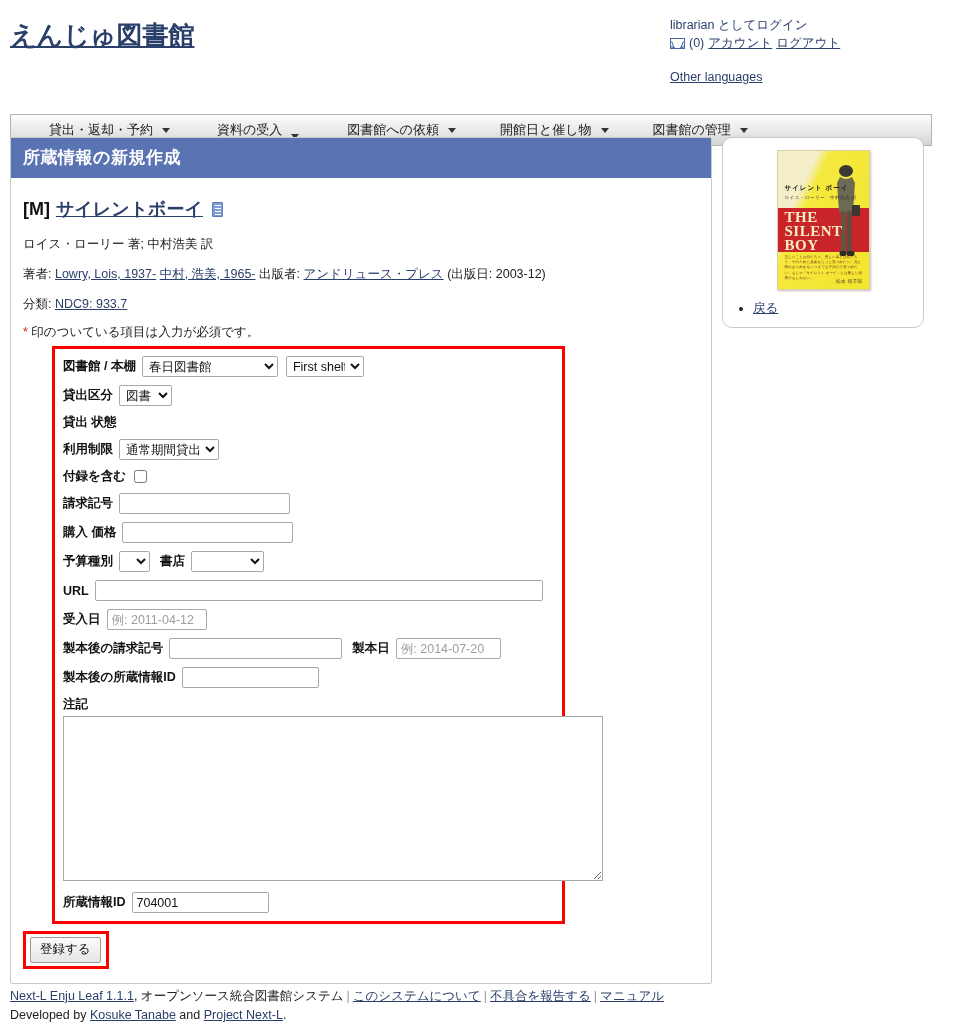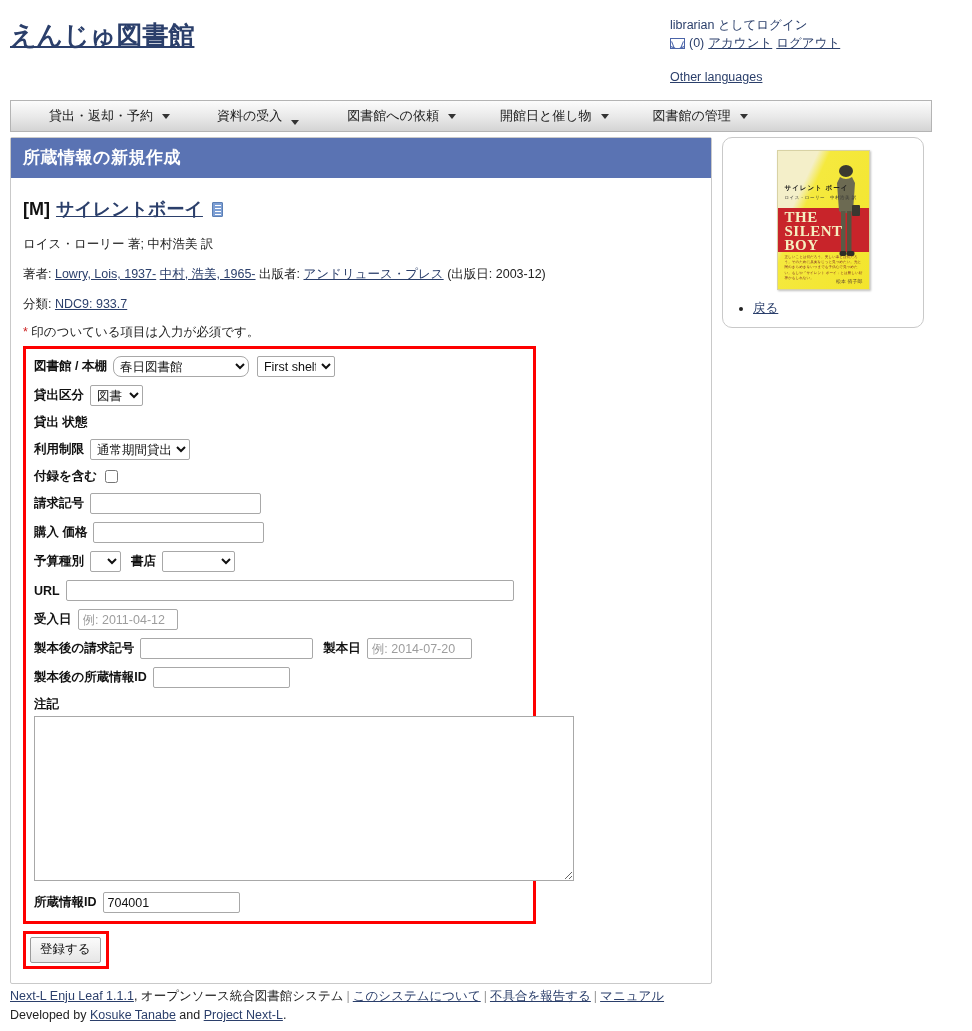--- a/index.html
+++ b/index.html
@@ -70,21 +70,21 @@
   }
   #other-languages {
     position: absolute;
     left: 670px; top: 70px;
     font-size: 12.5px;
   }
 
   
   #menu-bar {
     position: absolute;
-    left: 10px; top: 100px;
+    left: 10px; top: 114px;
     width: 922px; height: 32px;
     background: linear-gradient(to bottom, #fcfcfc 0%, #eaeaea 50%, #d4d4d4 100%);
     border: 1px solid #b4b4b4;
     display: flex;
     align-items: center;
   }
   .menu-item {
     font-size: 13px;
     color: #1a1a1a;
     white-space: nowrap;
@@ -159,20 +159,21 @@
     margin: 8px 0 5px 0;
     color: #222;
   }
   .required-note .star { color: #cc2222; }
 
   
   .red-box {
     border: 3px solid #fe0000;
     padding: 7px 19px 6px 8px;
     width: 513px;
+    margin-left: 29px;
   }
   .field-row {
     display: flex;
     align-items: center;
     margin-bottom: 8px;
     font-size: 12.5px;
   }
   .field-row:last-child { margin-bottom: 2px; }
   .flabel {
     font-weight: bold;
@@ -403,21 +404,21 @@
 
     <div class="required-note">
       <span class="star">*</span><span> 印のついている項目は入力が必須です。</span>
     </div>
 
     
     <div class="red-box">
 
       <div class="field-row">
         <span class="flabel">図書館 / 本棚</span>
-        <select style="width:136px;border-radius:8px;">
+        <select style="width:136px;">
           <option>春日図書館</option>
         </select>
         <select style="width:78px; margin-left:8px;">
           <option>First shelf</option>
         </select>
       </div>
 
       <div class="field-row">
         <span class="flabel">貸出区分</span>
         <select style="width:53px;">

